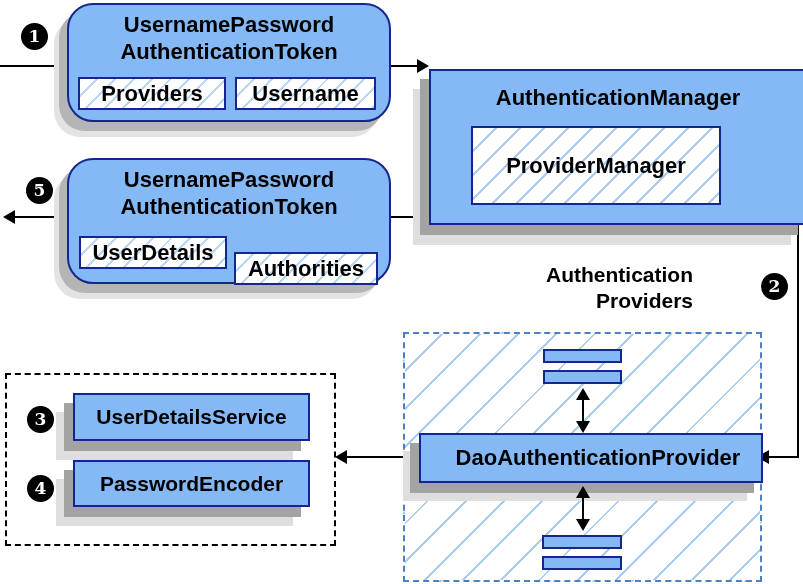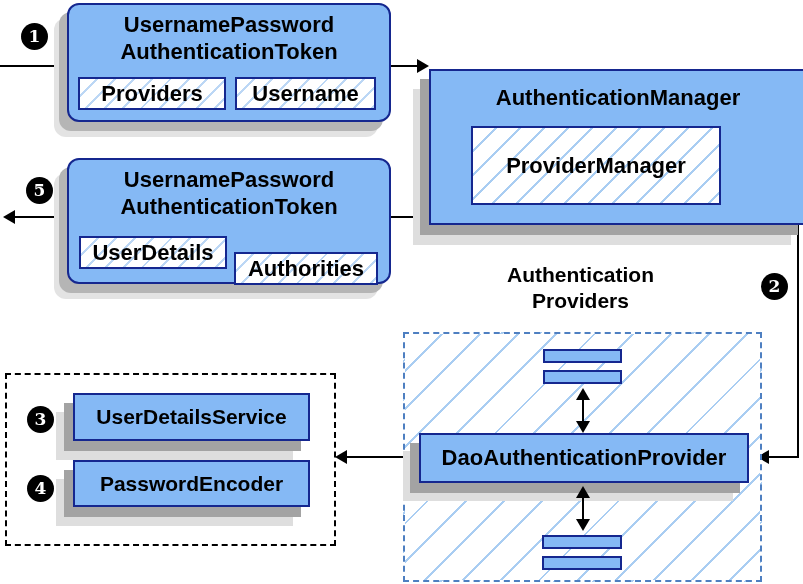--- a/index.html
+++ b/index.html
@@ -18,21 +18,21 @@
   .tri-right{position:absolute;width:0;height:0;border-top:7px solid transparent;border-bottom:7px solid transparent;border-left:12px solid #000;}
   .tri-left{position:absolute;width:0;height:0;border-top:7px solid transparent;border-bottom:7px solid transparent;border-right:12px solid #000;}
   .tri-up{position:absolute;width:0;height:0;border-left:7px solid transparent;border-right:7px solid transparent;border-bottom:12px solid #000;}
   .tri-down{position:absolute;width:0;height:0;border-left:7px solid transparent;border-right:7px solid transparent;border-top:12px solid #000;}
   .num{
     position:absolute;width:27px;height:27px;border-radius:50%;background:#000;color:#fff;
     display:flex;align-items:center;justify-content:center;
     font-family:"DejaVu Serif",serif;font-weight:bold;font-size:17px;line-height:1;
   }
   .token{
-    position:absolute;background:var(--blue);border:2px solid var(--navy);border-radius:12px;
+    position:absolute;background:var(--blue);border:2px solid var(--navy);border-radius:26px;
     box-shadow:-8px 9px 0 #b5b5b5,-13px 15px 0 #e3e3e3;
   }
   .token-title{position:absolute;top:6px;left:0;width:100%;text-align:center;font-weight:bold;font-size:22px;line-height:27px;white-space:nowrap;}
   .field{
     position:absolute;border:2px solid var(--navy);text-align:center;
     font-weight:bold;font-size:22px;line-height:29px;white-space:nowrap;
     background-color:#fff;
     background-image:repeating-linear-gradient(135deg,transparent 0 11px,#bcd7f5 11px 13px);
   }
   .rectbox{
@@ -50,30 +50,30 @@
   .providers{
     position:absolute;border:2px dashed var(--dash);
     background-color:#fff;
     background-image:repeating-linear-gradient(135deg,transparent 0 25px,var(--hatch) 25px 27px);
   }
   .bar{position:absolute;background:var(--blue);border:2px solid var(--navy);box-sizing:border-box;}
   .daobox{
     position:absolute;background:var(--blue);border:2px solid var(--navy);
     box-shadow:-9px 10px 0 #a3a3a3,-16px 18px 0 #dedede;
     display:flex;align-items:center;justify-content:center;
-    font-weight:bold;font-size:22px;white-space:nowrap;
+    font-weight:bold;font-size:22px;white-space:nowrap;padding-left:14px;
   }
   .svcbox{
     position:absolute;background:var(--blue);border:2px solid var(--navy);
     box-shadow:-9px 10px 0 #a3a3a3,-17px 19px 0 #dedede;
     display:flex;align-items:center;justify-content:center;
     font-weight:bold;font-size:21px;white-space:nowrap;
   }
   .dottedbox{position:absolute;border:2px dashed #000;}
-  .heading{position:absolute;text-align:center;font-weight:bold;font-size:21px;line-height:26px;}
+  .heading{position:absolute;text-align:right;font-weight:bold;font-size:21px;line-height:26px;}
 </style>
 </head>
 <body>
 
 <div class="canvas">
 
   <div class="hline" style="left:0;top:65px;width:67px"></div>
   <div class="hline" style="left:387px;top:65px;width:31px"></div>
   <div class="tri-right" style="left:417px;top:59px"></div>
 

